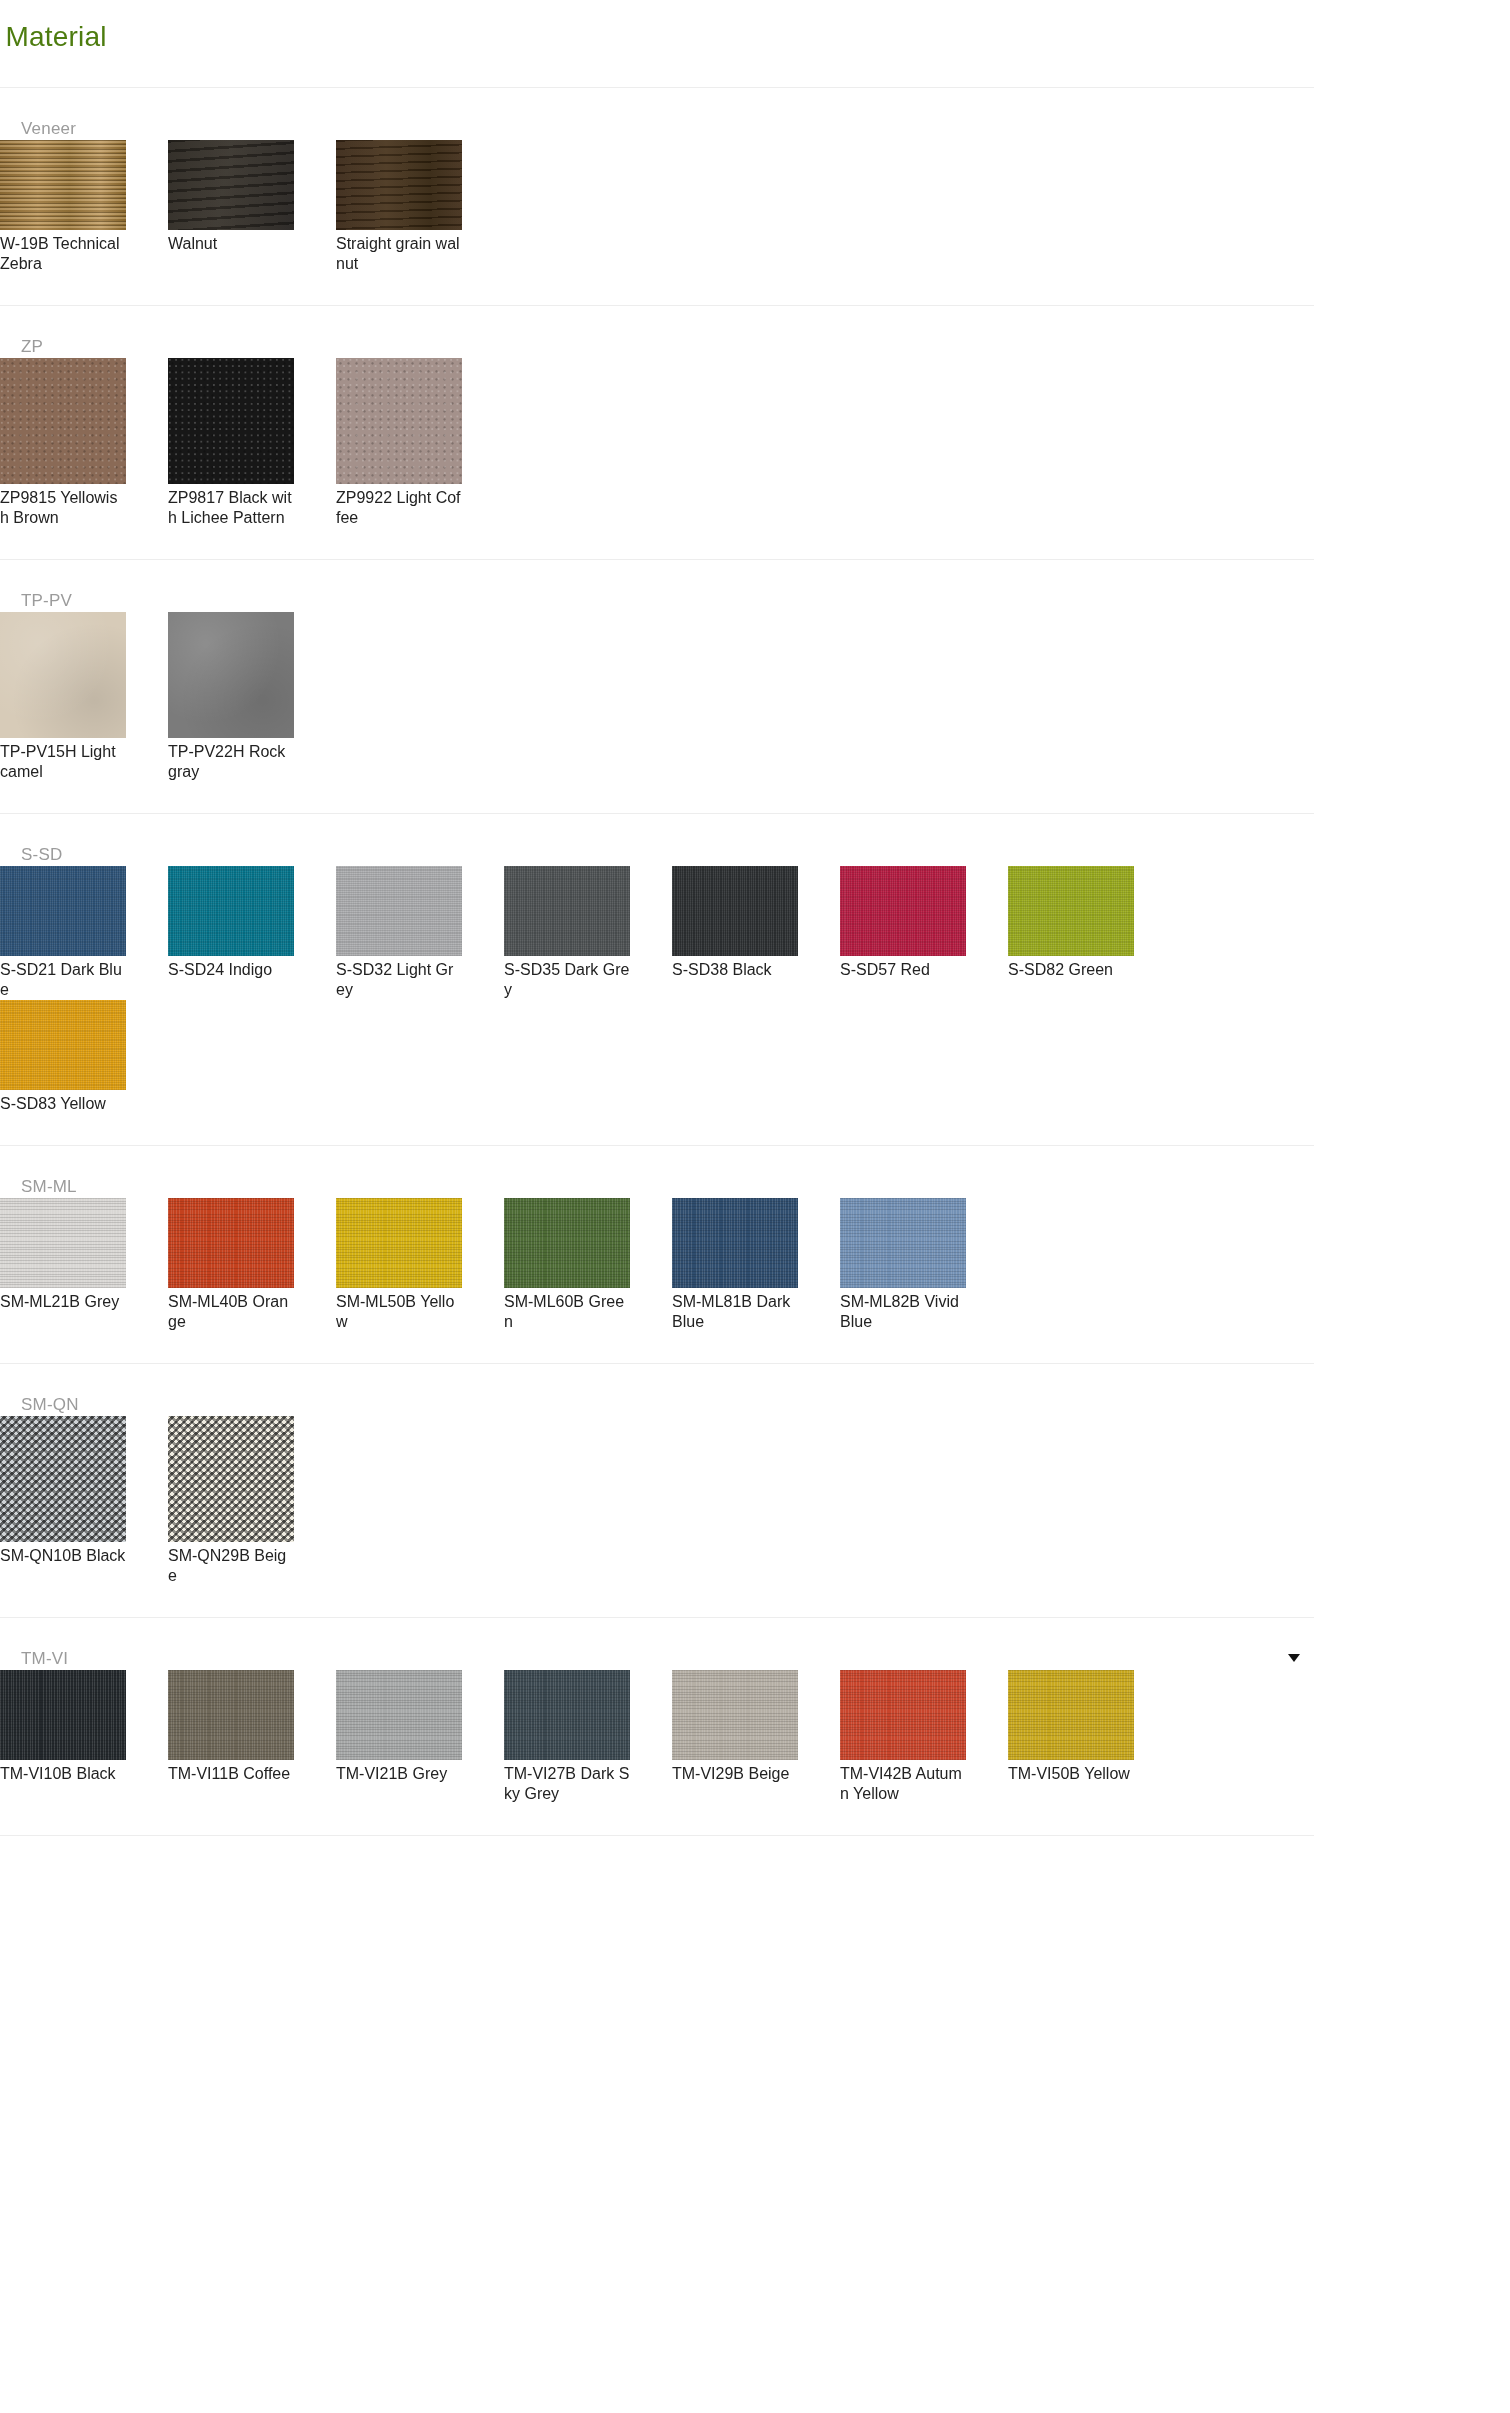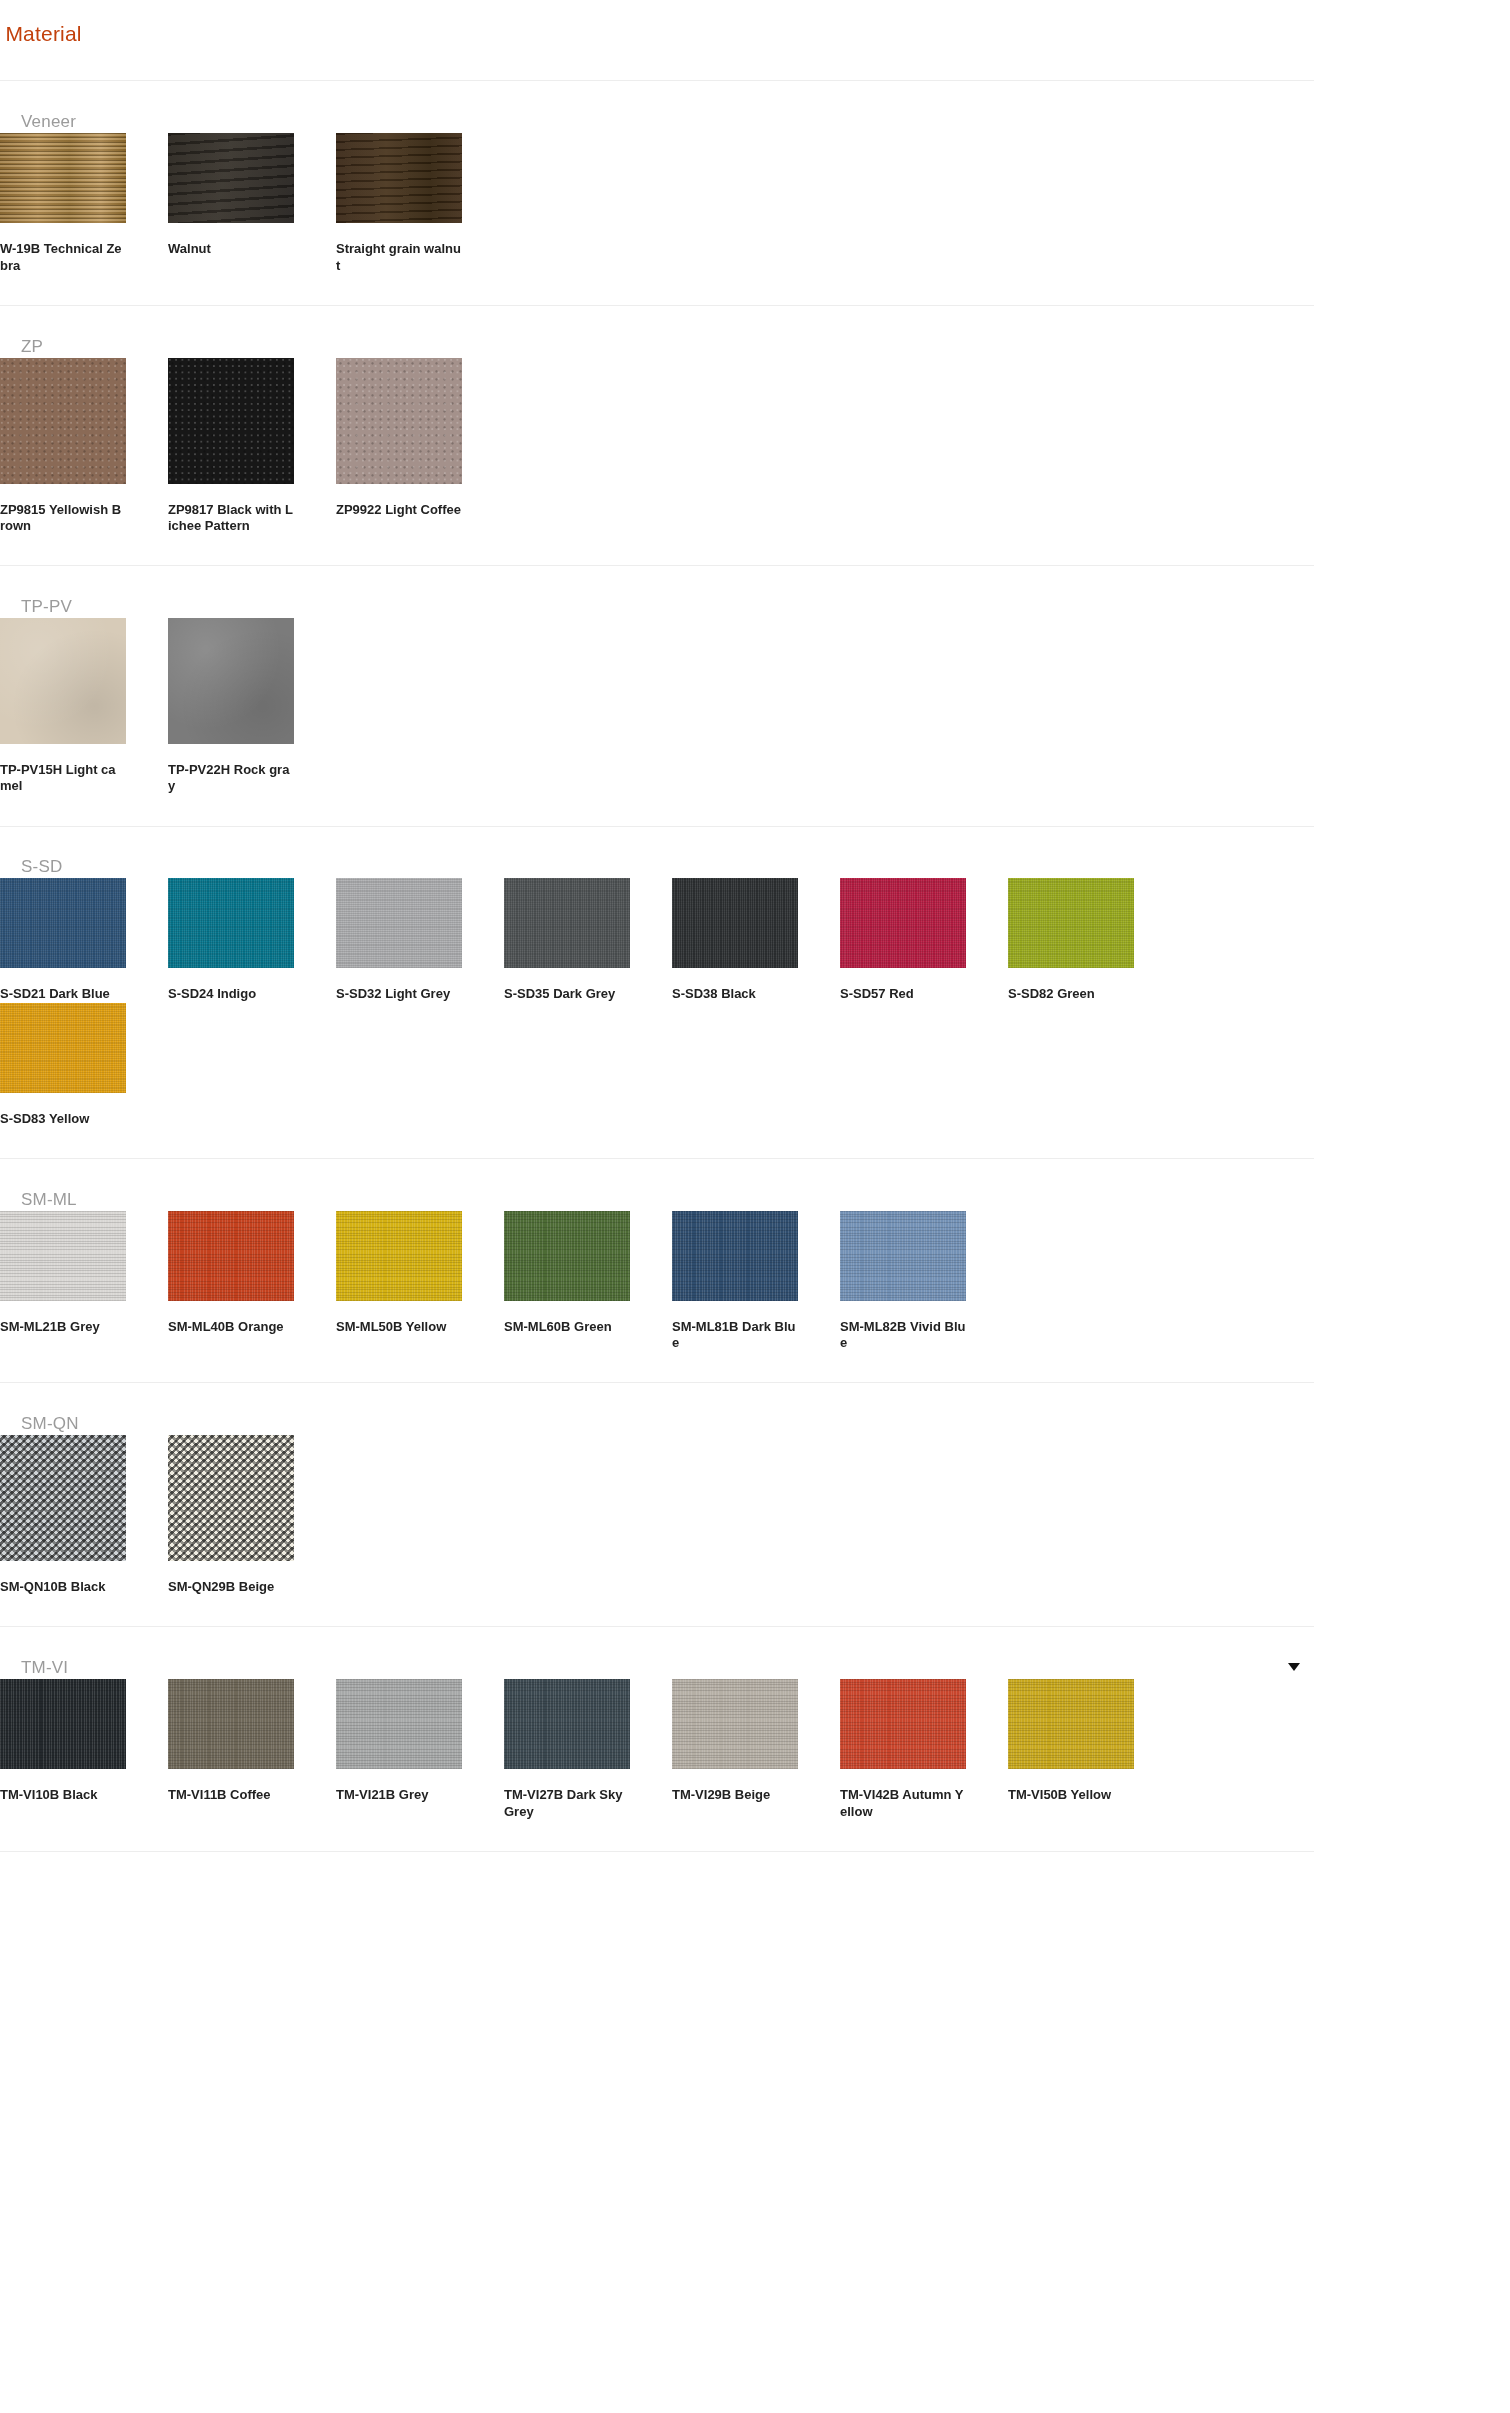--- a/index.html
+++ b/index.html
@@ -12,22 +12,22 @@
     width: 1511px;
     min-height: 2413px;
     position: relative;
     overflow-x: hidden;
   }
 
   .page { width: 1511px; padding: 0; }
 
   
   .page-title {
-    color: #c2410c;
-    font-size: 21px;
+    color: #4d7c0f;
+    font-size: 28px;
     line-height: 1;
     padding: 23.4px 0 0 5.4px;
     letter-spacing: 0.2px;
   }
 
   .title-rule {
     margin: 36px 0 0 0;
     height: 0.9px;
     width: 1314px;
     background: #ededed;
@@ -72,27 +72,26 @@
     width: 126px;
     height: 126px;
     display: block;
     position: relative;
     overflow: hidden;
     cursor: pointer;
   }
   .chip.wide { height: 90px; }
   .swatch-label {
     width: 126px;
-    margin-top: 18px;
-    font-size: 13px;
+    margin-top: 4px;
+    font-size: 16px;
     line-height: 1.25;
     color: #222222;
     word-break: break-all;
     white-space: normal;
-    font-weight: bold;
   }
 
   .group-rule {
     margin-top: 31px;
     height: 0.9px;
     width: 1314px;
     background: #ededed;
   }
 
   

